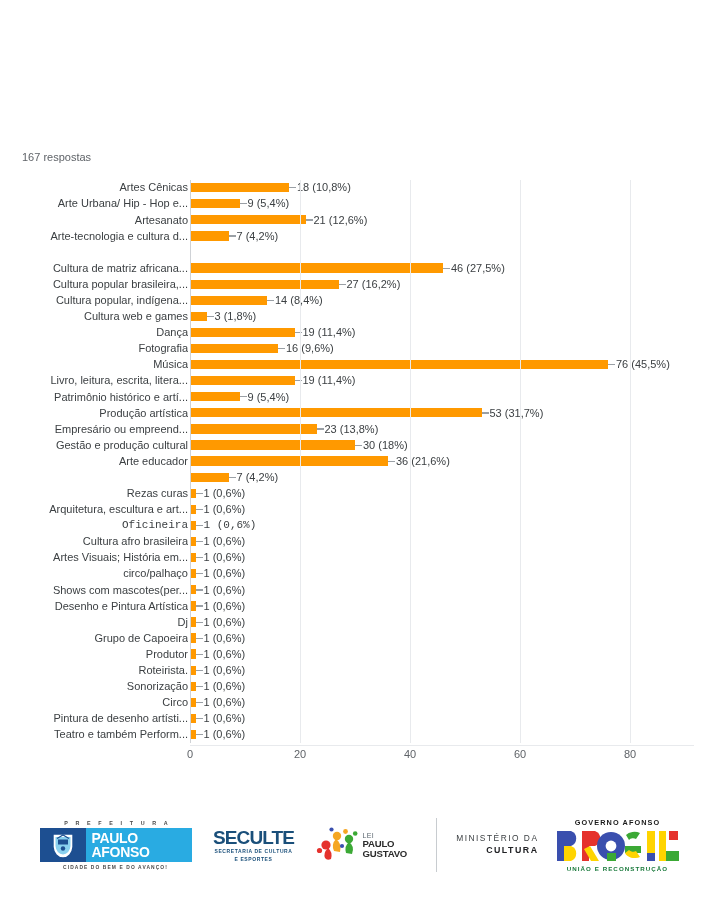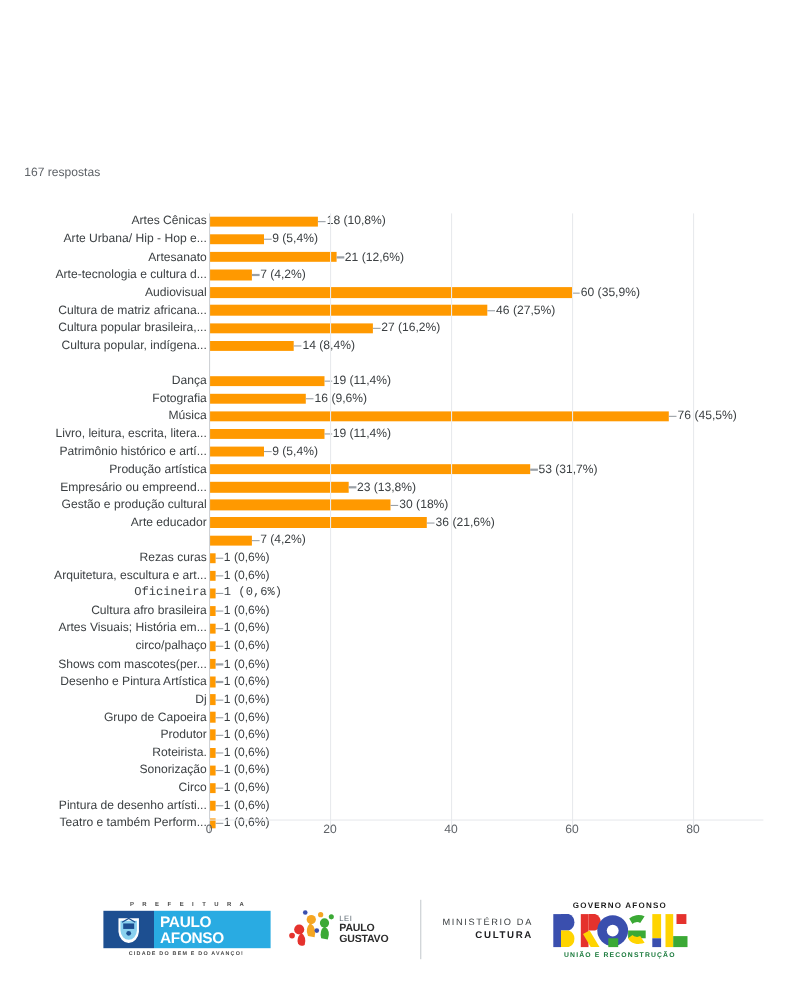--- a/index.html
+++ b/index.html
@@ -39,21 +39,21 @@
   }
 
   
   .chart{
     position:absolute;
     left:22px; top:180px;
     width:672px; height:590px;
   }
   .plot{
     position:absolute;
-    left:168px; top:14px;
+    left:168px; top:0;
     width:504px; height:563px;
   }
   .grid-line{
     position:absolute;
     top:0;bottom:0;
     width:1px;
     background:#e8eaed;
   }
   .grid-line.zero{background:#cfd2d6;width:1px;}
 
@@ -231,43 +231,43 @@
             <div class="bar" style="width: 115.5px;"></div>
             <div class="leader" style="left: 115.5px;"></div>
             <div class="vlabel" style="left: 123.5px;">21 (12,6%)</div>
           </div>
           <div class="row" style="top: 48.2571px; height: 16.0857px;">
             <div class="cat">Arte-tecnologia e cultura d...</div>
             <div class="bar" style="width: 38.5px;"></div>
             <div class="leader" style="left: 38.5px;"></div>
             <div class="vlabel" style="left: 46.5px;">7 (4,2%)</div>
           </div>
-          <div class="row" style="top: 64.3429px; height: 16.0857px;">
-            <div class="cat">Audiovisual</div>
-            <div class="bar" style="width: 330px;"></div>
-            <div class="leader" style="left: 330px;"></div>
-            <div class="vlabel" style="left: 338px;">60 (35,9%)</div>
-          </div>
           <div class="row" style="top: 80.4286px; height: 16.0857px;">
             <div class="cat">Cultura de matriz africana...</div>
             <div class="bar" style="width: 253px;"></div>
             <div class="leader" style="left: 253px;"></div>
             <div class="vlabel" style="left: 261px;">46 (27,5%)</div>
           </div>
           <div class="row" style="top: 96.5143px; height: 16.0857px;">
             <div class="cat">Cultura popular brasileira,...</div>
             <div class="bar" style="width: 148.5px;"></div>
             <div class="leader" style="left: 148.5px;"></div>
             <div class="vlabel" style="left: 156.5px;">27 (16,2%)</div>
           </div>
           <div class="row" style="top: 112.6px; height: 16.0857px;">
             <div class="cat">Cultura popular, indígena...</div>
             <div class="bar" style="width: 77px;"></div>
             <div class="leader" style="left: 77px;"></div>
             <div class="vlabel" style="left: 85px;">14 (8,4%)</div>
+          </div>
+          <div class="row" style="top: 128.686px; height: 16.0857px;">
+            <div class="cat">Cultura web e games</div>
+            <div class="bar" style="width: 16.5px;"></div>
+            <div class="leader" style="left: 16.5px;"></div>
+            <div class="vlabel" style="left: 24.5px;">3 (1,8%)</div>
           </div>
           <div class="row" style="top: 144.771px; height: 16.0857px;">
             <div class="cat">Dança</div>
             <div class="bar" style="width: 104.5px;"></div>
             <div class="leader" style="left: 104.5px;"></div>
             <div class="vlabel" style="left: 112.5px;">19 (11,4%)</div>
           </div>
           <div class="row" style="top: 160.857px; height: 16.0857px;">
             <div class="cat">Fotografia</div>
             <div class="bar" style="width: 88px;"></div>
@@ -450,20 +450,25 @@
           </svg>
         </div>
         <div class="pa-name">
           <b>PAULO</b>
           <b>AFONSO</b>
         </div>
       </div>
       <div class="pa-tag">CIDADE DO BEM E DO AVANÇO!</div>
     </div>
 
+    <div class="logo-sec">
+      <div class="sec-word">SECULTE</div>
+      <div class="sec-sub">SECRETARIA DE CULTURA</div>
+      <div class="sec-sub">E ESPORTES</div>
+    </div>
 
     <div class="logo-lpg">
       <div class="lpg-fig">
         <svg width="42" height="38" viewBox="0 0 42 38" aria-hidden="true">
           <circle cx="10" cy="19" r="4.6" fill="#e5322d"></circle>
           <path d="M12 22 q5 4 3 11 q-4 2 -6 -1 q-2 -5 3 -10 z" fill="#e5322d"></path>
           <circle cx="3.5" cy="24.5" r="2.6" fill="#e5322d"></circle>
           <circle cx="21" cy="10" r="4.2" fill="#f5a623"></circle>
           <path d="M20 13 q6 4 4 13 l-6 -1 q-3 -7 2 -12 z" fill="#f5a623"></path>
           <circle cx="29.5" cy="5.5" r="2.4" fill="#f5a623"></circle>

